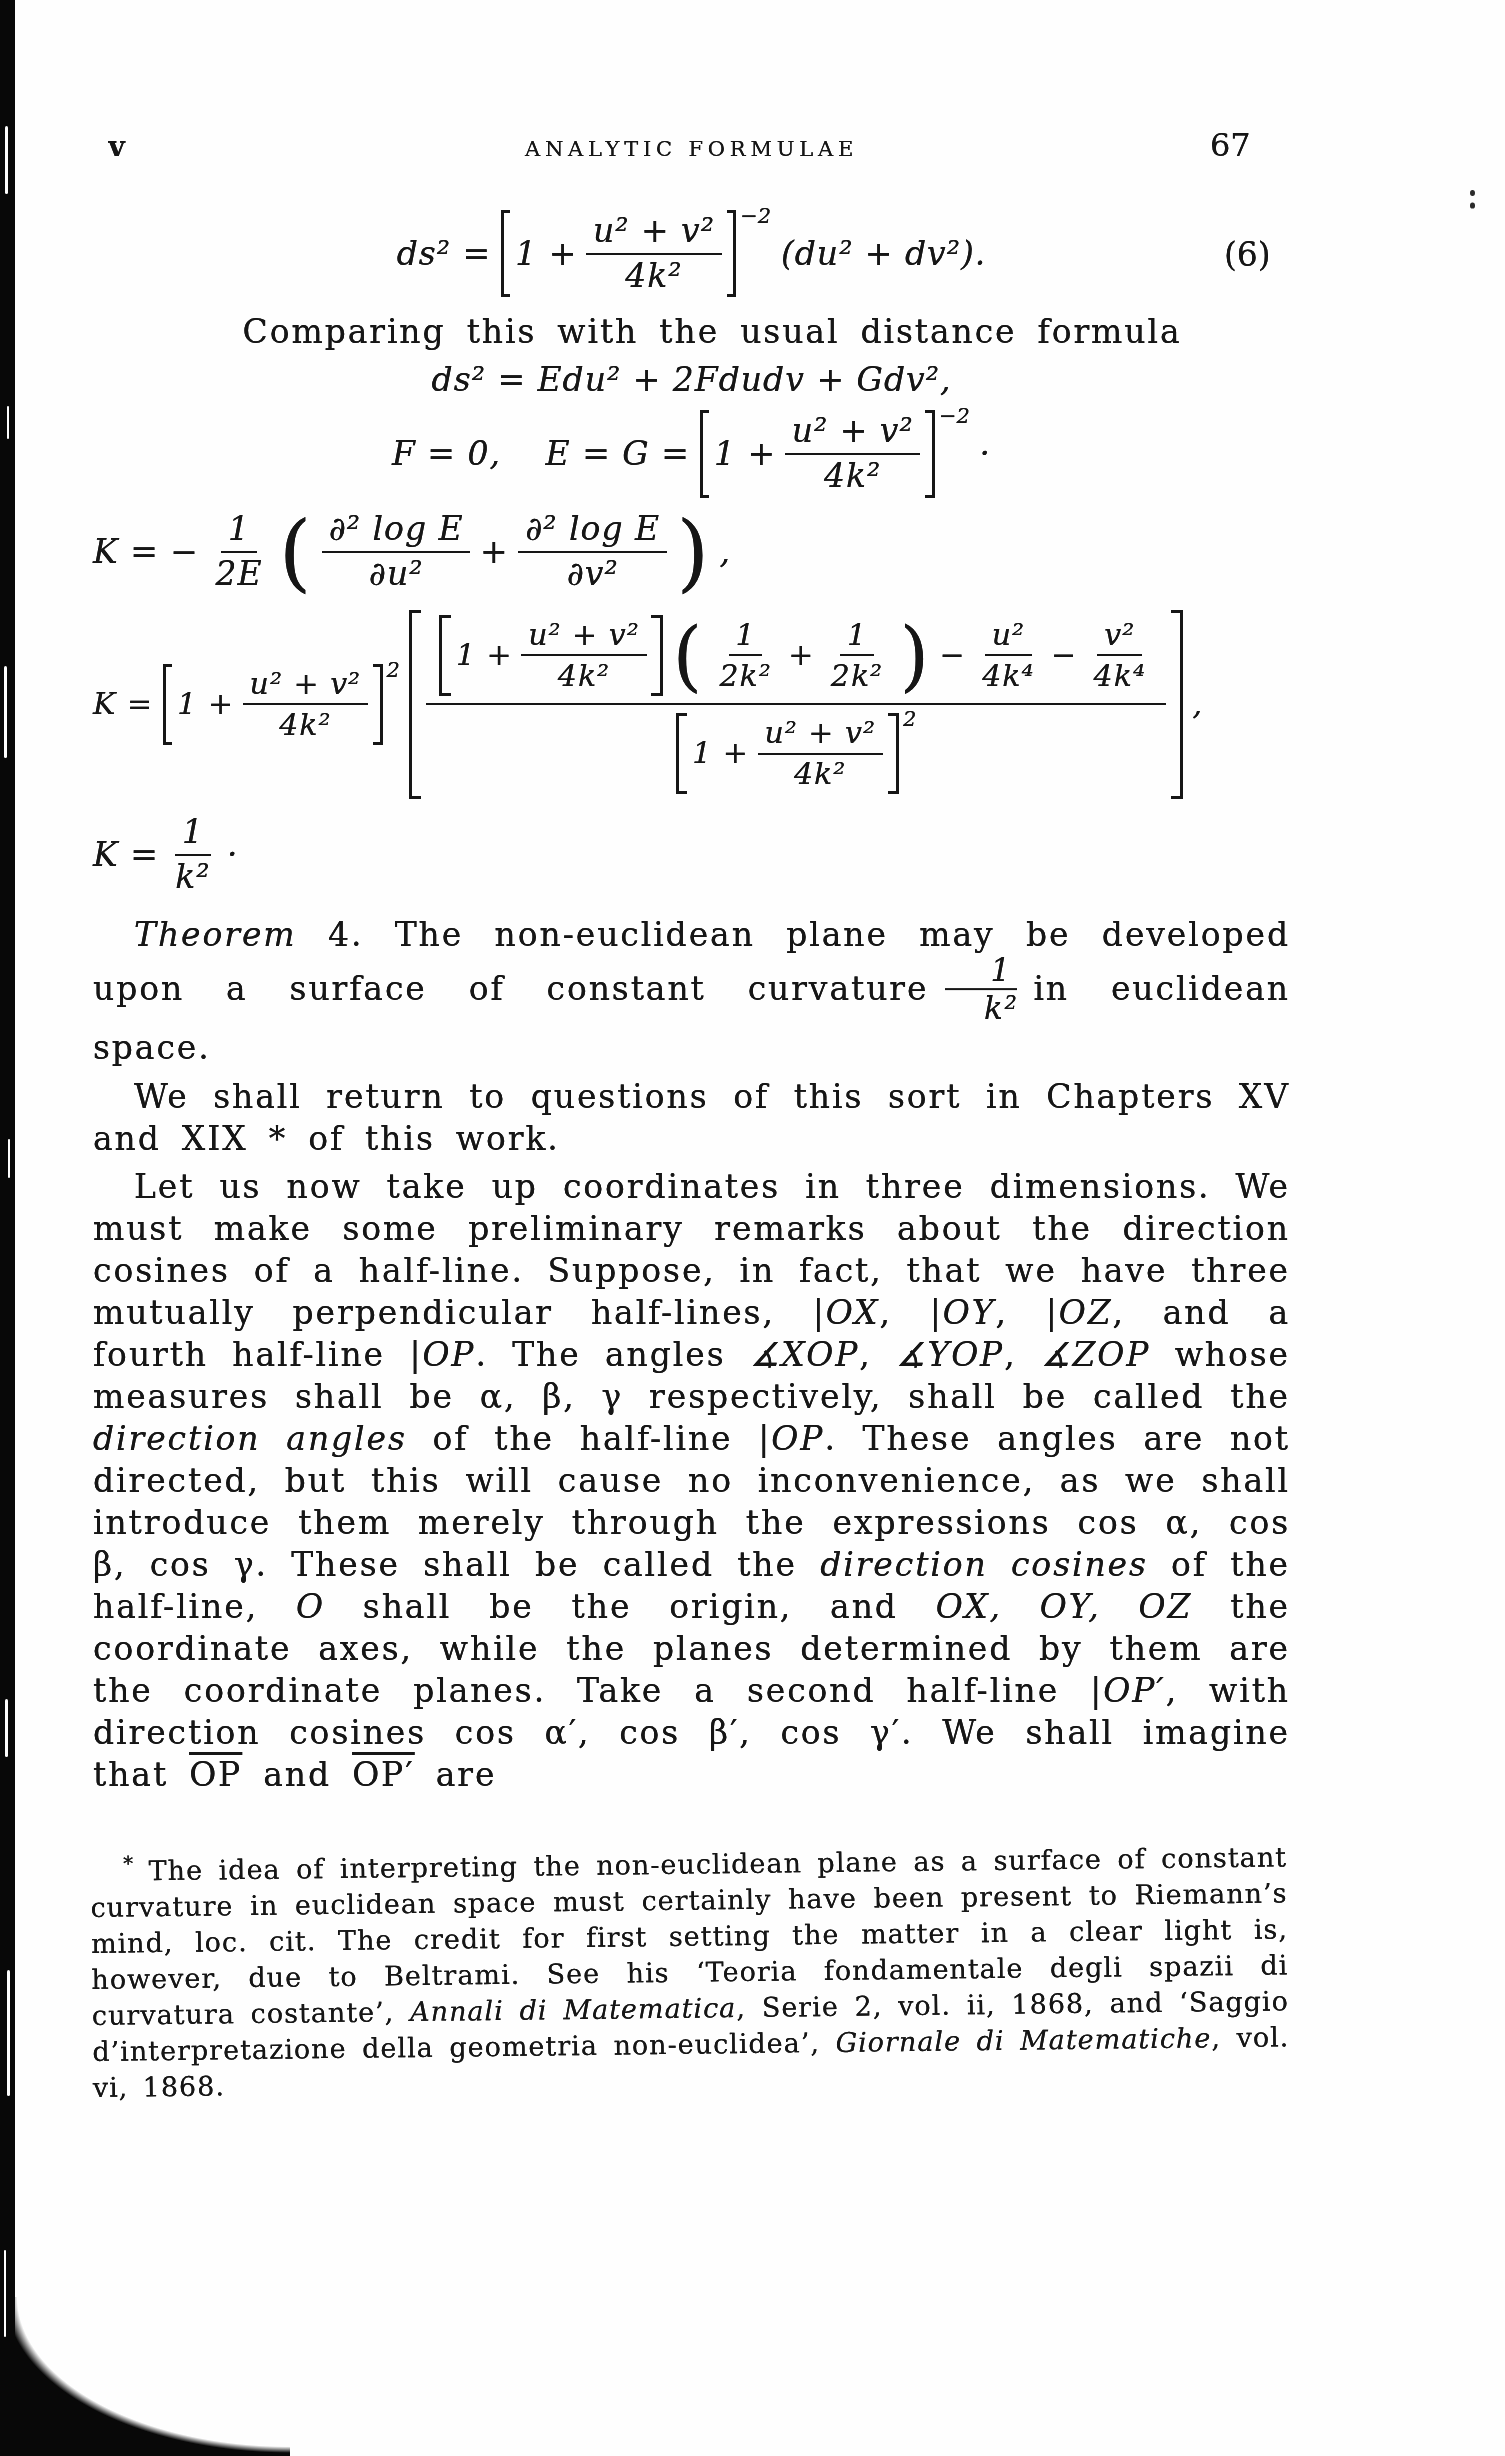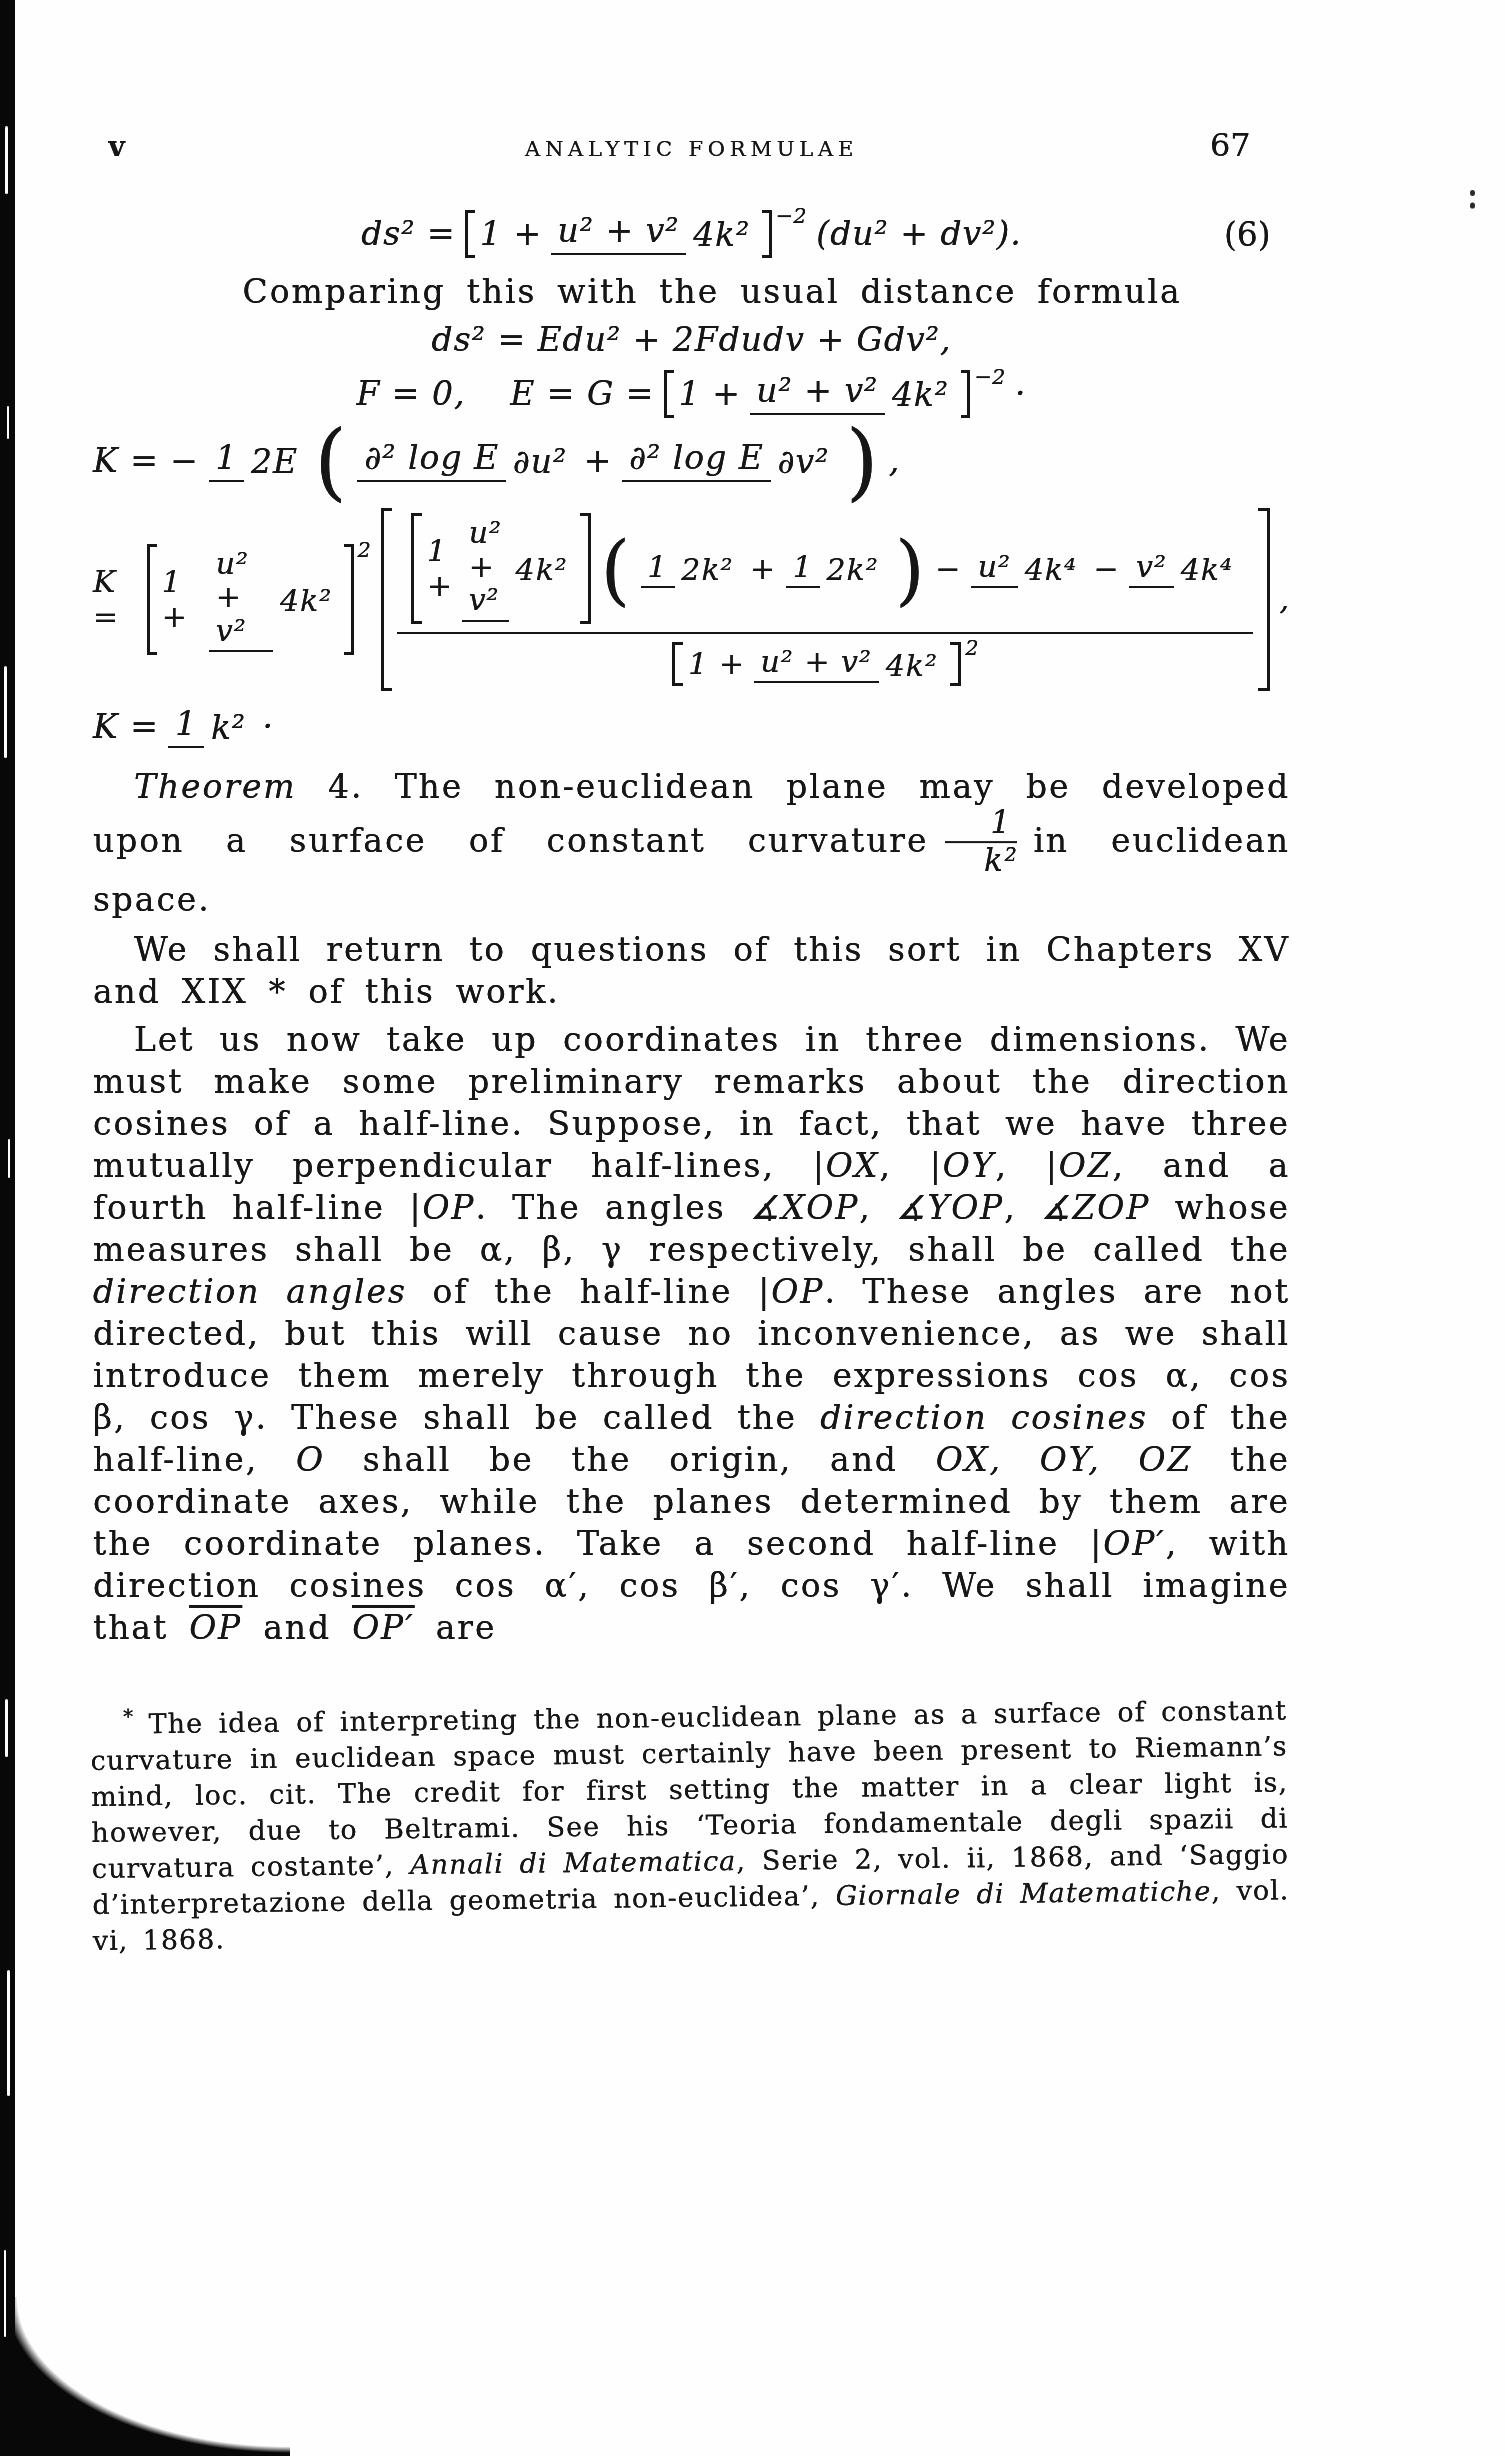--- a/index.html
+++ b/index.html
@@ -20,30 +20,30 @@
   .header{display:flex;align-items:baseline;margin-top:126px;font-size:32px}
   .sig{width:106px;font-size:28px;font-weight:bold;padding-left:15.4px}
   .rtitle{flex:1;text-align:center;letter-spacing:4.8px;font-size:21px}
   .pnum{width:106px;text-align:center;padding-right:13.5px}
 
   .body{font-size:33px;line-height:42px;letter-spacing:1.9px;word-spacing:8.7px;
         text-align:justify;margin:0}
   .ind{text-indent:41px}
   .noj{text-align:center}
   .m,.i{font-style:italic}
-  .ovl{font-style:italic;text-decoration:overline}
+  .ovl{text-decoration:overline}
 
   .eqrow{position:relative;display:flex;justify-content:center;align-items:center}
   .eqrow.left{justify-content:flex-start}
   .eq{display:inline-flex;align-items:center;font-style:italic;font-size:33px;
       letter-spacing:1px;gap:9.7px;line-height:1.15}
   .gapr{margin-right:35px}
   .eqtag{position:absolute;right:19.3px;top:50%;transform:translateY(-50%);font-size:33px}
 
-  .fr{display:inline-flex;flex-direction:row;align-items:center;line-height:1.12}
+  .fr{display:inline-flex;flex-direction:column;align-items:center;line-height:1.12}
   .fr .n{border-bottom:2.4px solid currentColor;padding:0 6.8px 2.9px}
   .fr .d{padding:2.9px 6.8px 0}
 
   .bg{display:inline-flex;align-items:stretch}
   .bg .bx{display:inline-flex;align-items:center;gap:8.7px;padding:2.9px 3.9px}
   .lb,.rb{width:9.7px;flex:none;border:3.4px solid currentColor}
   .lb{border-right:none;margin-right:1px}
   .rb{border-left:none;margin-left:1px}
   .bg.sm .lb,.bg.sm .rb{border-width:2.4px;width:7.7px}
   .bg.big .lb,.bg.big .rb{border-width:3.9px;width:11.6px}

